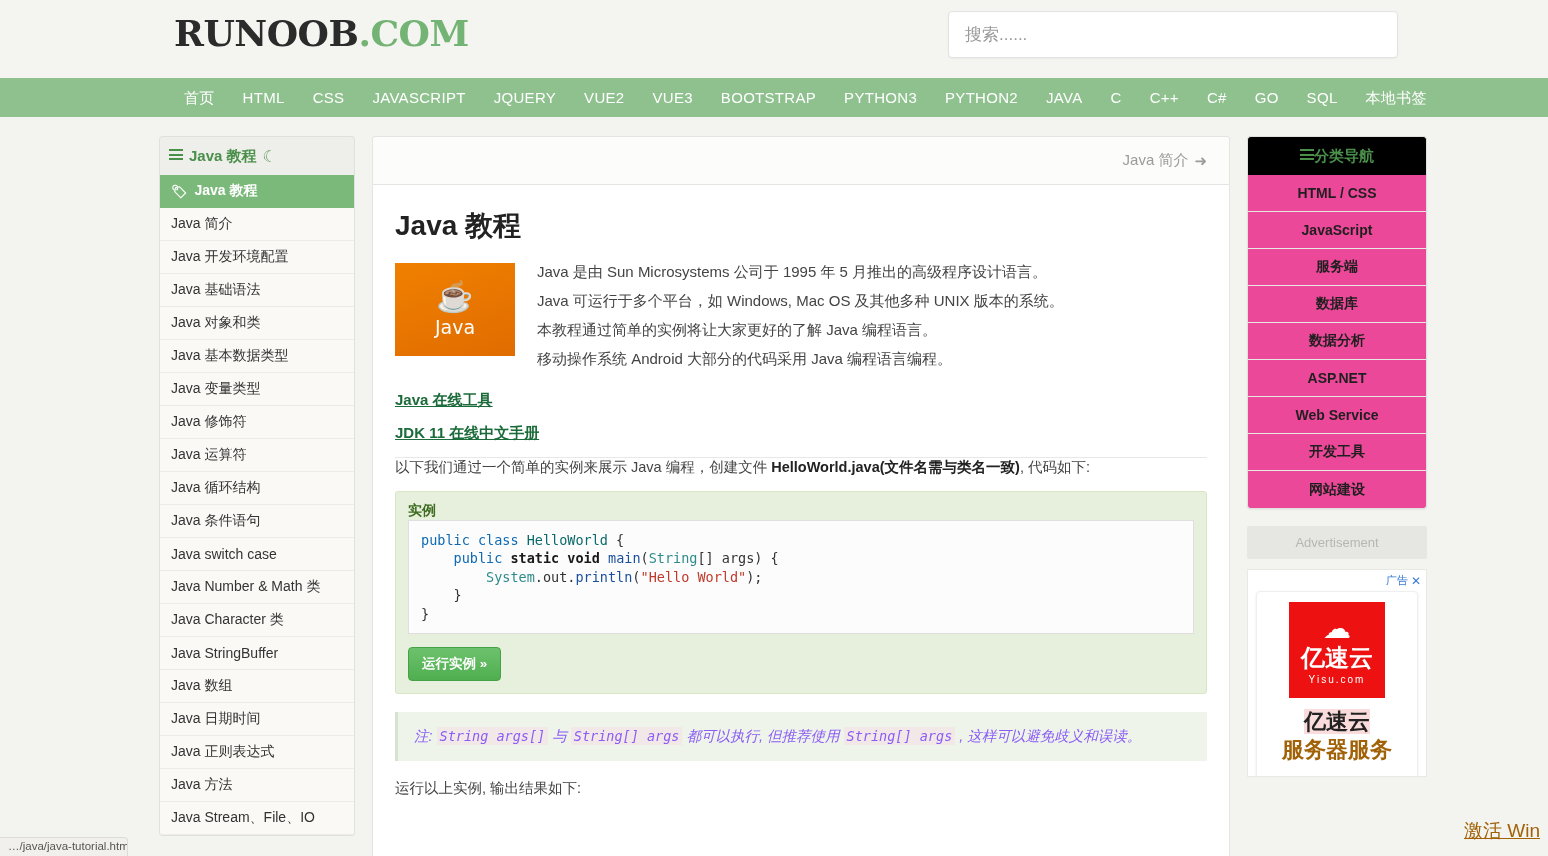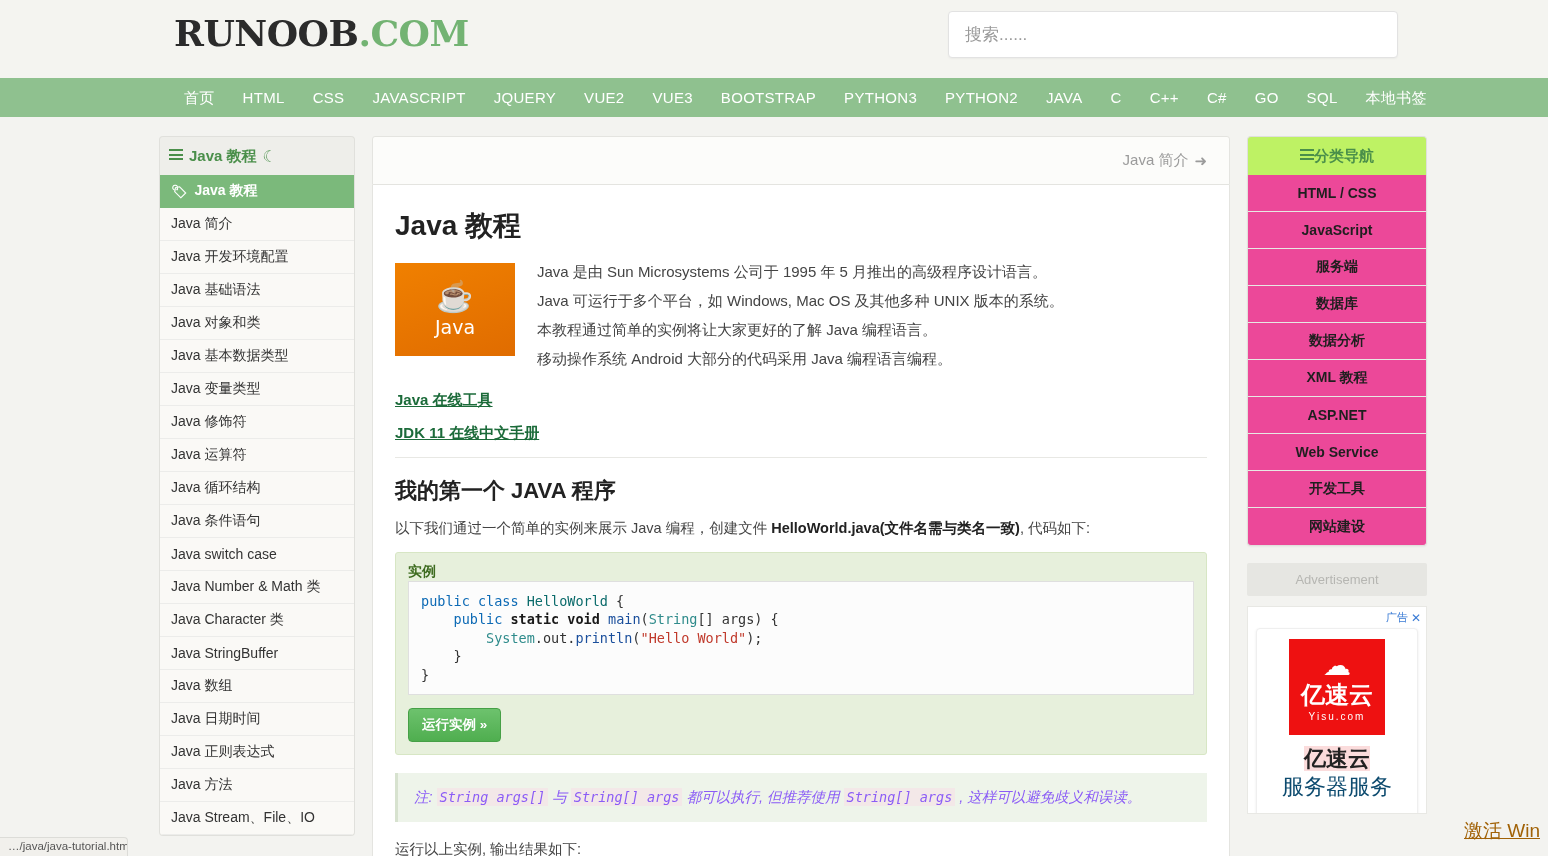--- a/index.html
+++ b/index.html
@@ -229,21 +229,21 @@
     background: #f3e8e8;
     font-family: "DejaVu Sans Mono", monospace;
     font-style: italic;
     padding: 1px 3px;
     font-size: 13.5px;
   }
 
   
   .right-col { width: 180px; flex: 0 0 180px; }
   .right-head {
-    background: #bef264;
+    background: #000000;
     border: 1px solid #e0e0dc;
     border-bottom: none;
     border-radius: 4px 4px 0 0;
     height: 39px;
     display: flex; align-items: center; justify-content: center;
   }
   .right-head-title { font-size: 15px; font-weight: bold; color: #4a8f4a; }
   .right-list {
     border: 1px solid #e0e0dc;
     border-top: none;
@@ -301,21 +301,21 @@
     color: #fff;
   }
   .ad-logo .cloud { font-size: 28px; line-height: 1; }
   .ad-logo .cn { font-size: 24px; font-weight: bold; line-height: 1.1; margin-top: 2px; }
   .ad-logo .en { font-size: 10px; letter-spacing: 2px; margin-top: 2px; }
   .ad-title {
     font-size: 22px; font-weight: bold; color: #222;
     margin-top: 10px; line-height: 1.25;
   }
   .ad-title .mark { background: #fbdcdc; }
-  .ad-sub { font-size: 22px; font-weight: normal; color: #0c4a6e; line-height: 1.25; }
+  .ad-sub { font-size: 22px; font-weight: bold; color: #a16207; line-height: 1.25; }
 
   
   .status-url {
     position: absolute;
     left: 0; bottom: 0;
     background: #f1f0ec;
     border: 1px solid #dcdcd8;
     border-left: none; border-bottom: none;
     border-radius: 0 4px 0 0;
     font-size: 11.5px;
@@ -469,21 +469,20 @@
           </div>
         </div>
 
         <div class="link-row">
           <a>Java 在线工具</a>
           <a>JDK 11 在线中文手册</a>
         </div>
 
         <div class="hr"></div>
 
-        <h2 class="subtitle">我的第一个 JAVA 程序</h2>
 
         <p class="para"><span>以下我们通过一个简单的实例来展示 Java 编程，创建文件 </span><b>HelloWorld.java(文件名需与类名一致)</b><span>, 代码如下:</span></p>
 
         <div class="example-box">
           <div class="example-label">实例</div>
           <pre class="code"><span class="kw">public</span> <span class="kw">class</span> <span class="cls">HelloWorld</span><span> {</span>
     <span class="kw">public</span> <span class="kw2">static</span> <span class="kw2">void</span> <span class="fn">main</span><span>(</span><span class="type">String</span><span>[] args) {</span>
         <span class="type">System</span><span>.out.</span><span class="fn">println</span><span>(</span><span class="str">"Hello World"</span><span>);</span>
     <span>}</span>
 <span>}</span></pre>
@@ -505,21 +504,20 @@
             <i></i>
           </span>
         <span class="right-head-title">分类导航</span>
       </div>
       <div class="right-list" id="right-list">
           <div class="right-item">HTML / CSS</div>
           <div class="right-item">JavaScript</div>
           <div class="right-item">服务端</div>
           <div class="right-item">数据库</div>
           <div class="right-item">数据分析</div>
-          <div class="right-item">XML 教程</div>
           <div class="right-item">ASP.NET</div>
           <div class="right-item">Web Service</div>
           <div class="right-item">开发工具</div>
           <div class="right-item">网站建设</div>
         </div>
 
       <div class="ad-label">Advertisement</div>
 
       <div class="ad-box">
         <div class="ad-top">

